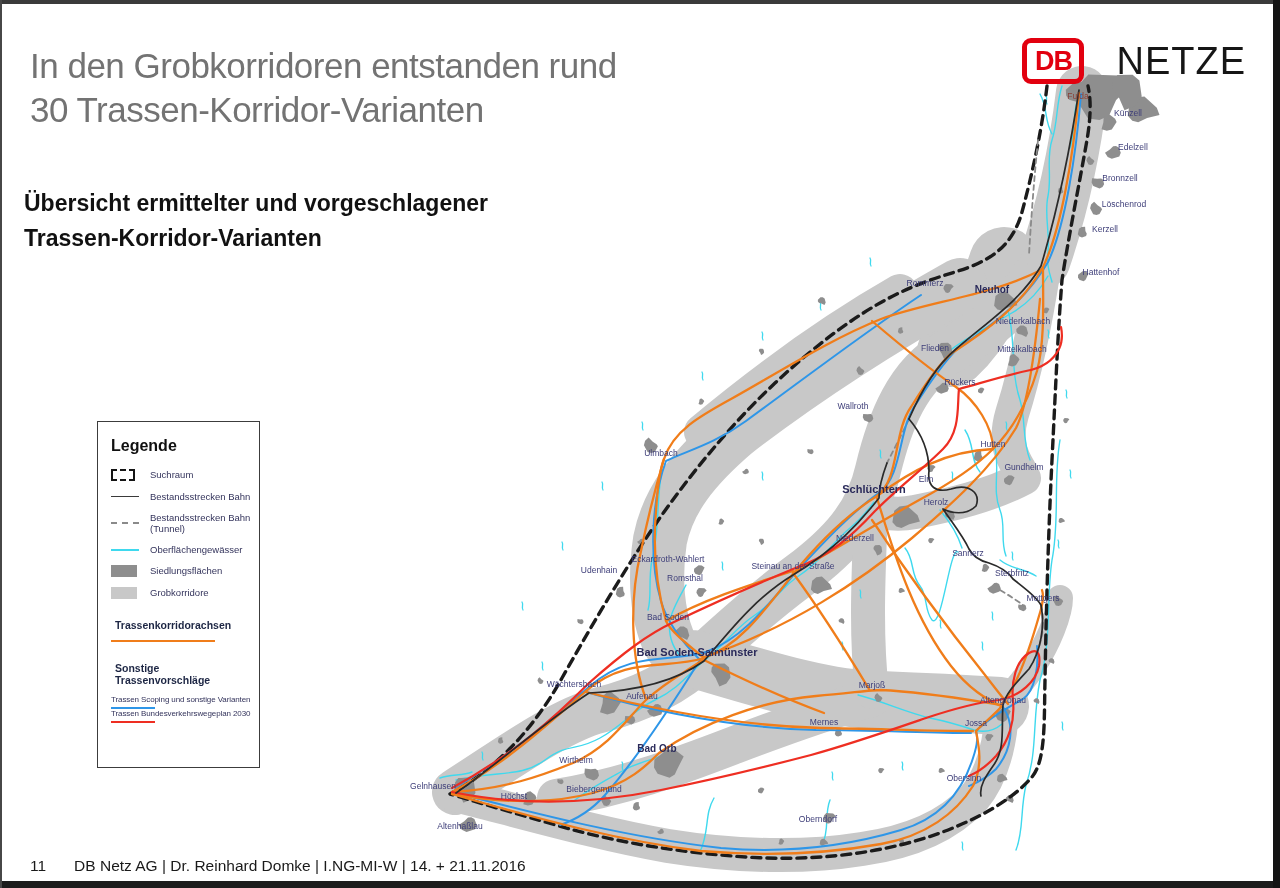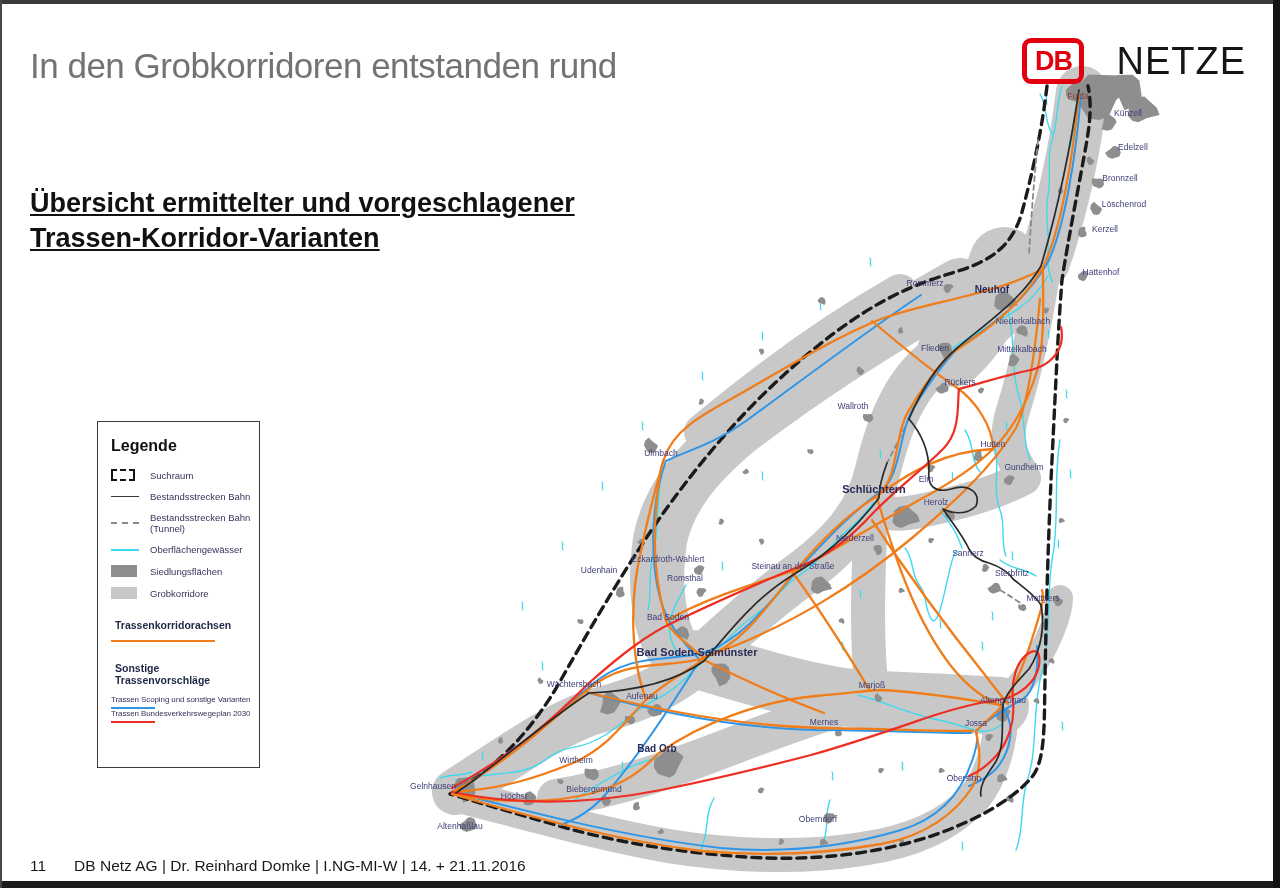--- a/index.html
+++ b/index.html
@@ -8,33 +8,33 @@
   .bar-top{position:absolute;left:0;top:0;width:1280px;height:4px;background:#3a3a3a;z-index:20;}
   .bar-bottom{position:absolute;left:0;top:881px;width:1280px;height:7px;background:#1c1c1c;z-index:20;}
   .bar-right{position:absolute;left:1273px;top:0;width:7px;height:888px;background:#141414;z-index:20;}
   .bar-left{position:absolute;left:0;top:0;width:2px;height:888px;background:#474747;z-index:20;}
 
   #map-svg{position:absolute;left:0;top:0;width:1280px;height:888px;z-index:1;}
   #map-svg text{font-family:"Liberation Sans", sans-serif;}
 
   .title{position:absolute;left:30px;top:44px;z-index:4;font-size:35px;line-height:44px;
     color:#737373;font-weight:400;letter-spacing:-0.5px;white-space:nowrap;}
-  .subtitle{position:absolute;left:30px;top:186px;z-index:4;font-size:27px;line-height:35px;
-    color:#111;font-weight:700;white-space:nowrap;text-decoration:underline;}
+  .subtitle{position:absolute;left:24px;top:186px;z-index:4;font-size:23px;line-height:35px;
+    color:#111;font-weight:700;white-space:nowrap;}
 
   .logo{position:absolute;top:38px;right:34px;z-index:4;display:flex;align-items:center;gap:32px;}
   .db-box{width:52px;height:36px;border:5px solid #e2000f;border-radius:9px;color:#e2000f;
     font-weight:800;font-size:27px;display:flex;align-items:center;justify-content:center;
     letter-spacing:-1px;font-family:"Liberation Sans",sans-serif;}
   .netze{font-size:38px;font-weight:400;color:#161616;letter-spacing:1px;}
 
   .legend{position:absolute;left:97px;top:421px;width:163px;height:347px;background:#fff;
     border:1.5px solid #3c3c3c;z-index:6;box-sizing:border-box;padding:15px 4px 0 13px;}
   .legend .lg-title{font-size:16px;font-weight:700;color:#101010;margin-bottom:14px;}
-  .lrow{display:flex;align-items:center;margin-bottom:10px;}
+  .lrow{display:flex;margin-bottom:10px;}
   .lrow .sw{width:30px;min-width:30px;margin-right:9px;display:flex;align-items:center;}
   .lrow .lbl{font-size:9.5px;color:#34345c;line-height:11px;}
   .sw-suchraum{width:24px;height:12px;border:2.5px dashed #151515;box-sizing:border-box;}
   .sw-line-black{width:28px;height:0;border-top:1.6px solid #3a3a3a;}
   .sw-line-dashgray{width:28px;height:0;border-top:2.2px dashed #8a8a8a;}
   .sw-line-cyan{width:28px;height:0;border-top:2.6px solid #3fd9ee;}
   .sw-box-dark{width:26px;height:12px;background:#8e8e8e;}
   .sw-box-light{width:26px;height:12px;background:#c8c8c8;}
   .lg-head{font-size:10.5px;font-weight:700;color:#1d2644;margin:20px 0 9px 4px;}
   .rule-orange{width:104px;height:0;border-top:2.8px solid #f07d1a;margin-bottom:4px;}
@@ -289,20 +289,21 @@
         <text x="576" y="763" text-anchor="middle" fill="#3d3d78" font-size="8.5">Wirtheim</text>
         <text x="594" y="792" text-anchor="middle" fill="#3d3d78" font-size="8.5">Biebergemünd</text>
         <text x="657" y="752" text-anchor="middle" fill="#2a2a5a" font-size="10" font-weight="bold">Bad Orb</text>
         <text x="818" y="822" text-anchor="middle" fill="#3d3d78" font-size="8.5">Oberndorf</text>
         <text x="964" y="781" text-anchor="middle" fill="#3d3d78" font-size="8.5">Obersinn</text>
       </g>
     </svg>
 
   <div class="title">
     <div>In den Grobkorridoren entstanden rund</div>
+    <div>30 Trassen-Korridor-Varianten</div>
   </div>
   <div class="subtitle">
     <div>Übersicht ermittelter und vorgeschlagener</div>
     <div>Trassen-Korridor-Varianten</div>
   </div>
 
   <div class="logo">
     <div class="db-box">DB</div>
     <div class="netze">NETZE</div>
   </div>

